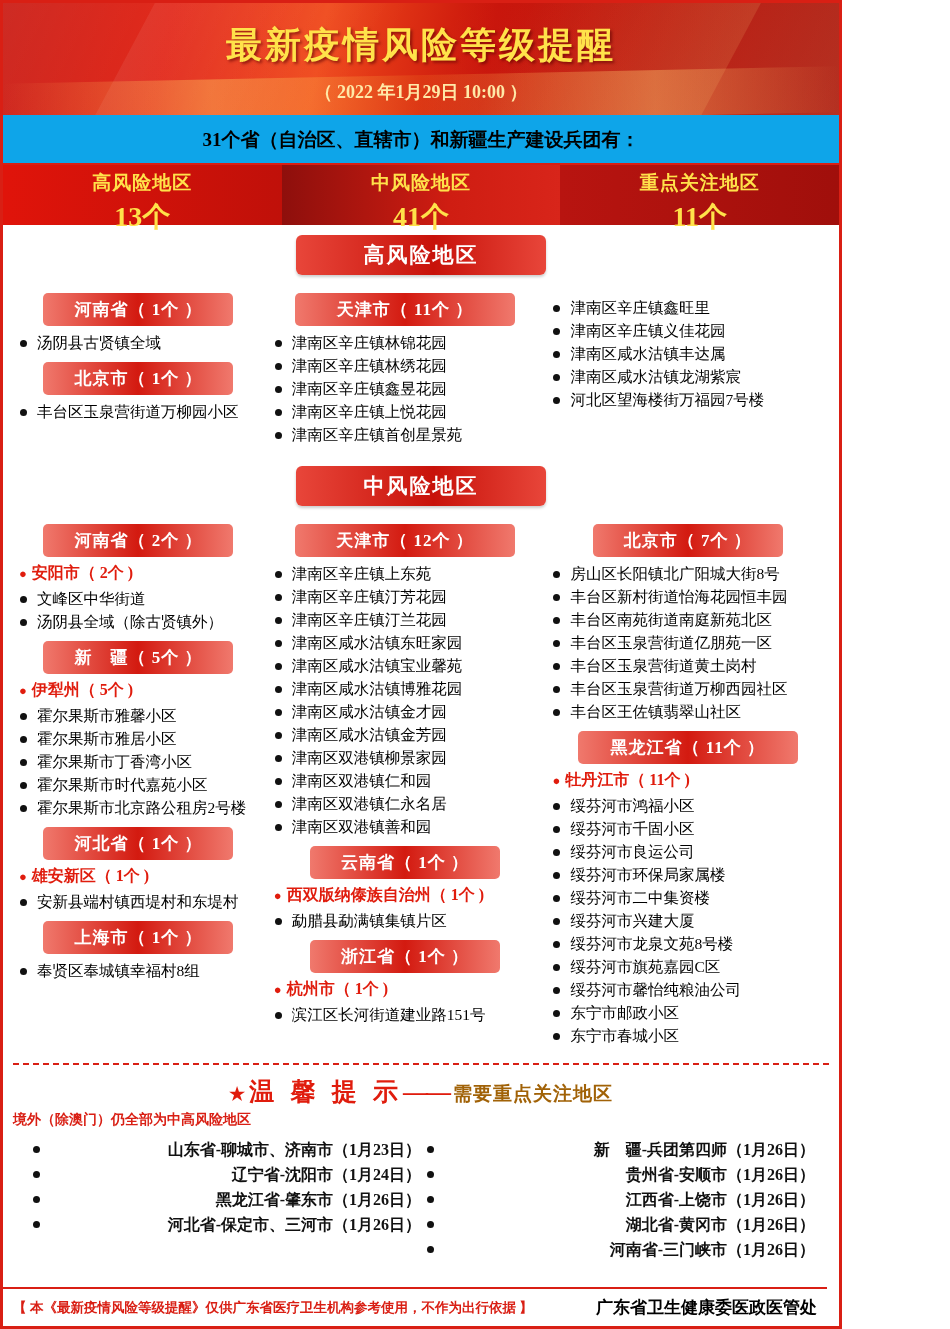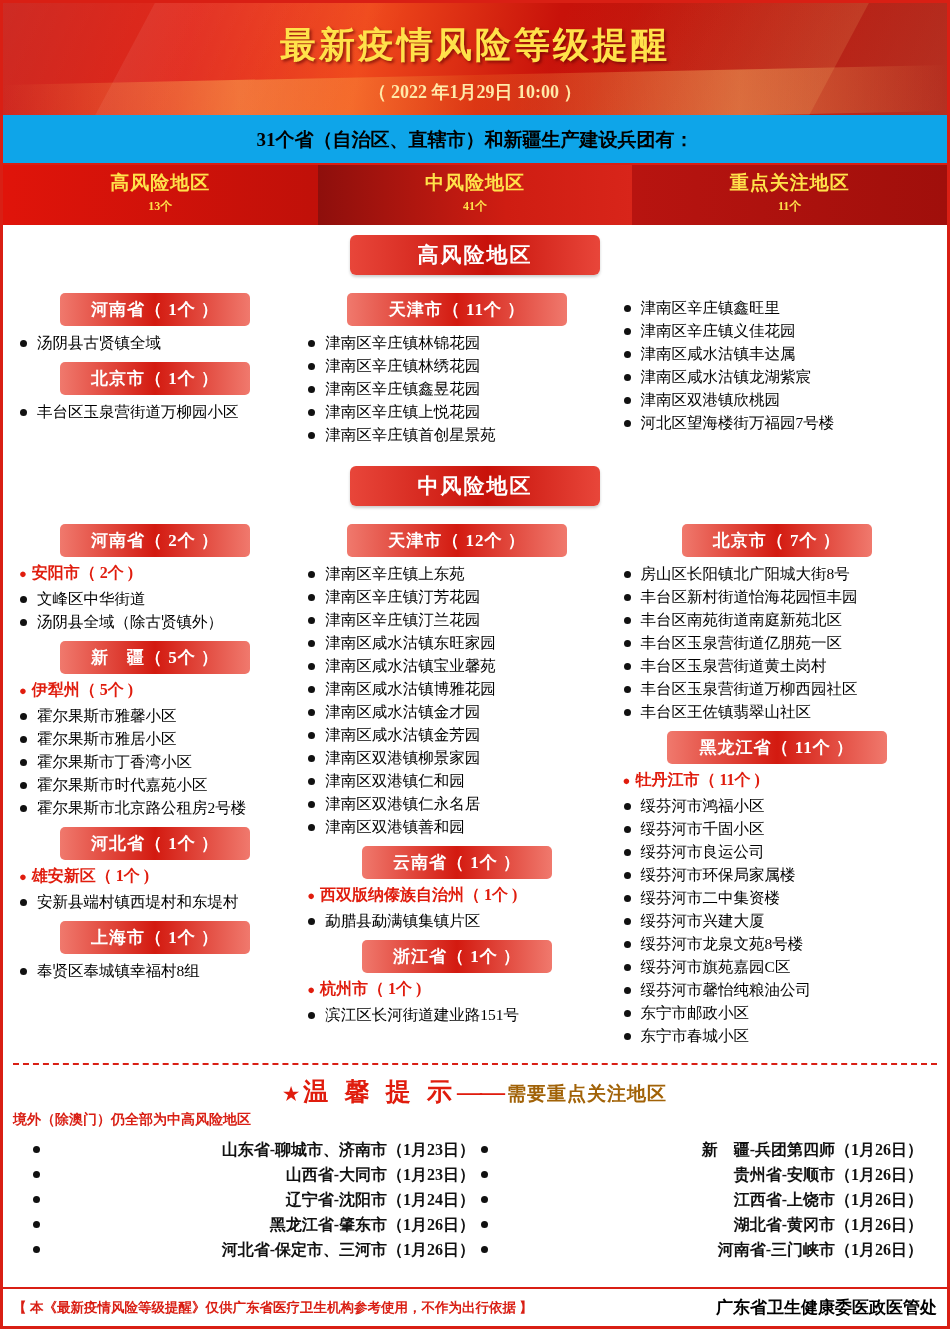--- a/index.html
+++ b/index.html
@@ -6,21 +6,21 @@
   body {
     margin: 0;
     width: 950px;
     height: 1329px;
     background: #fff;
     font-family: "Liberation Sans", sans-serif;
     color: #111;
     overflow: hidden;
   }
   .page {
-    width: 950px;
+    width: 842px;
     height: 1329px;
     position: relative;
     background: #fff;
     border: 3px solid #d91f14;
   }
   
   .header {
     position: relative;
     height: 112px;
     background: linear-gradient(100deg,#c8120a 0%,#e01c0d 20%,#f04a1c 38%,#c8120a 58%,#a60b06 100%);
@@ -82,21 +82,21 @@
   }
   .summary .cell {
     flex: 1;
     text-align: center;
     color: #ffe24a;
     font-family: "Liberation Serif", serif;
     font-weight: bold;
     padding-top: 5px;
   }
   .summary .cell .lab { font-size: 19px; letter-spacing: 1px; }
-  .summary .cell .num { font-size: 12px; margin-top: 2px; }
+  .summary .cell .num { font-size: 28px; margin-top: 2px; }
   .summary .c1 { background: linear-gradient(90deg,#e0140a,#c01009); }
   .summary .c2 { background: linear-gradient(90deg,#8e0f0c,#cf1d12 60%,#d8251a); }
   .summary .c3 { background: linear-gradient(90deg,#b81410,#a00f0b); }
 
   
   .section-head {
     text-align: center;
     padding: 10px 0 6px;
     background: #fff;
   }
@@ -209,21 +209,21 @@
     content: "";
     position: absolute;
     left: 6px; top: 9px;
     width: 7px; height: 7px;
     border-radius: 50%;
     background: #111;
   }
   
   .footer {
     position: absolute;
-    left: 0; right: 0; bottom: 0;
+    left: 0; right: 12px; bottom: 0;
     border-top: 2px solid #d91f14;
     display: flex;
     align-items: center;
     padding: 7px 10px;
     gap: 18px;
   }
   .footer .disc {
     color: #d91f14;
     font-size: 13.5px;
     font-weight: bold;
@@ -297,21 +297,20 @@
           <li>津南区辛庄镇首创星景苑</li>
         </ul>
       </div>
 
       <div class="col c-right">
         <ul class="items" style="margin-top:12px">
           <li>津南区辛庄镇鑫旺里</li>
           <li>津南区辛庄镇义佳花园</li>
           <li>津南区咸水沽镇丰达属</li>
           <li>津南区咸水沽镇龙湖紫宸</li>
-          <li>津南区双港镇欣桃园</li>
           <li>河北区望海楼街万福园7号楼</li>
         </ul>
       </div>
     </div>
   </div>
 
   <div class="band">
     <div class="section-head">
       <span class="pill">中风险地区</span>
     </div>
@@ -412,21 +411,20 @@
     <div class="tips-title">
       <span class="star">★</span>
       <span class="t1">温 馨 提 示</span><span class="dashline">——</span>
       <span class="t2">需要重点关注地区</span>
     </div>
     <div class="tips-note">境外（除澳门）仍全部为中高风险地区</div>
     <div class="tips-cols">
       <div class="tc">
         <ul class="tips-list">
           <li>山东省-聊城市、济南市（1月23日）</li>
-          <li>山西省-大同市（1月23日）</li>
           <li>辽宁省-沈阳市（1月24日）</li>
           <li>黑龙江省-肇东市（1月26日）</li>
           <li>河北省-保定市、三河市（1月26日）</li>
         </ul>
       </div>
       <div class="tc">
         <ul class="tips-list">
           <li>新　疆-兵团第四师（1月26日）</li>
           <li>贵州省-安顺市（1月26日）</li>
           <li>江西省-上饶市（1月26日）</li>

